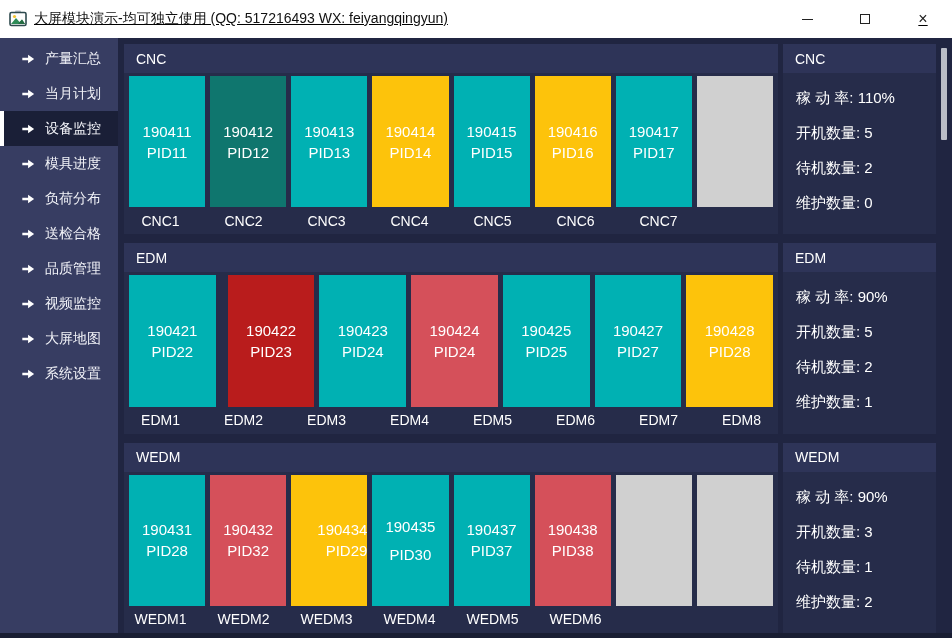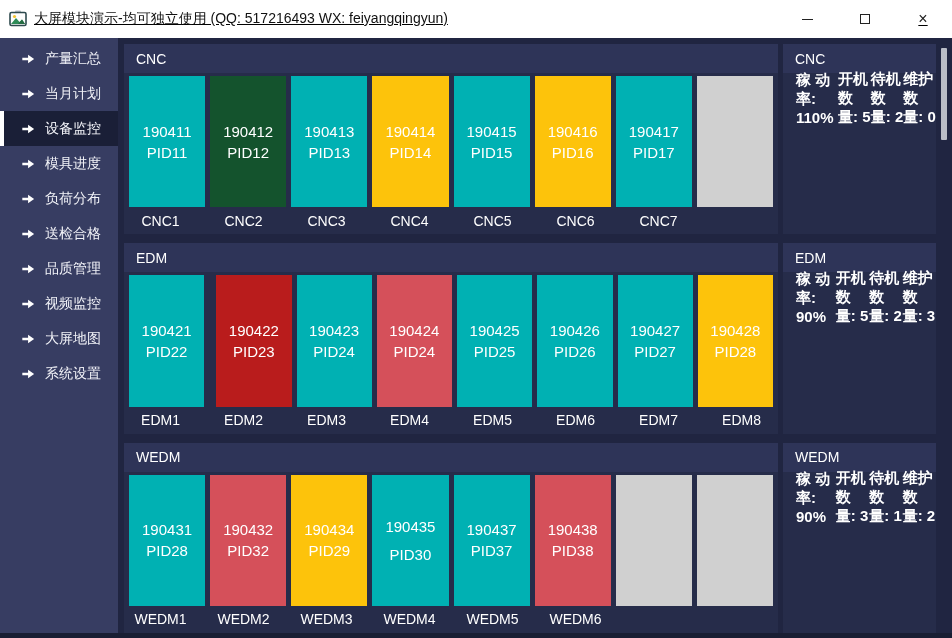--- a/index.html
+++ b/index.html
@@ -51,21 +51,21 @@
     flex: 1; display: flex; flex-direction: column; align-items: center; justify-content: center;
     color: #ffffff; font-size: 15px; line-height: 21px; cursor: pointer;
   }
   .labels { height: 27px; display: flex; gap: 20px; padding: 0 5px; flex: 0 0 auto; }
   .label-cell {
     flex: 1; display: flex; align-items: center; justify-content: center;
     color: #ffffff; font-size: 14px;
   }
   
   .stat-panel { flex: 1; background: #262c4a; display: flex; flex-direction: column; }
-  .stat-rows { padding: 8px 0 0 13px; display: flex; flex-direction: row; font-weight: bold; }
+  .stat-rows { padding: 8px 0 0 13px; display: flex; flex-direction: column; }
   .stat-row { height: 35px; display: flex; align-items: center; color: #ffffff; font-size: 15px; }
   
   .v-scroll { width: 6px; position: relative; flex: 0 0 auto; }
   .v-scroll .thumb {
     position: absolute; top: 4px; left: 0; width: 6px; height: 92px;
     background: #b9bcc6; border-radius: 1px;
   }
   
   .bottom-edge {
     position: absolute; left: 0; bottom: 0; width: 952px; height: 5px;
@@ -167,21 +167,21 @@
   <div class="content">
 
     <div class="main-col" id="main-col">
         <div class="panel">
           <div class="panel-header">CNC</div>
           <div class="tiles">
             <div class="tile" style="background: rgb(0, 177, 179);">
               <span>190411</span>
               <span>PID11</span>
             </div>
-            <div class="tile" style="background: #14532d;">
+            <div class="tile" style="background: #0f766e;">
               <span>190412</span>
               <span>PID12</span>
             </div>
             <div class="tile" style="background: rgb(0, 177, 179);">
               <span>190413</span>
               <span>PID13</span>
             </div>
             <div class="tile" style="background: rgb(253, 195, 11);">
               <span>190414</span>
               <span>PID14</span>
@@ -231,24 +231,20 @@
             </div>
             <div class="tile" style="background: rgb(213, 80, 90);">
               <span>190424</span>
               <span>PID24</span>
             </div>
             <div class="tile" style="background: rgb(0, 177, 179);">
               <span>190425</span>
               <span>PID25</span>
             </div>
             <div class="tile" style="background: rgb(0, 177, 179);">
-              <span>190426</span>
-              <span>PID26</span>
-            </div>
-            <div class="tile" style="background: rgb(0, 177, 179);">
               <span>190427</span>
               <span>PID27</span>
             </div>
             <div class="tile" style="background: rgb(253, 195, 11);">
               <span>190428</span>
               <span>PID28</span>
             </div>
           </div>
           <div class="labels">
             <div class="label-cell">EDM1</div>
@@ -265,21 +261,21 @@
           <div class="panel-header">WEDM</div>
           <div class="tiles">
             <div class="tile" style="background: rgb(0, 177, 179);">
               <span>190431</span>
               <span>PID28</span>
             </div>
             <div class="tile" style="background: rgb(213, 80, 90);">
               <span>190432</span>
               <span>PID32</span>
             </div>
-            <div class="tile" style="background: rgb(253, 195, 11);">
+            <div class="tile" style="background: rgb(253, 195, 11); align-items: flex-end;">
               <span>190434</span>
               <span>PID29</span>
             </div>
             <div class="tile" style="background: rgb(0, 177, 179); gap: 7px;">
               <span>190435</span>
               <span>PID30</span>
             </div>
             <div class="tile" style="background: rgb(0, 177, 179);">
               <span>190437</span>
               <span>PID37</span>
@@ -319,21 +315,21 @@
             <div class="stat-row">待机数量: 2</div>
             <div class="stat-row">维护数量: 0</div>
           </div>
         </div>
         <div class="stat-panel">
           <div class="panel-header">EDM</div>
           <div class="stat-rows">
             <div class="stat-row">稼 动 率: 90%</div>
             <div class="stat-row">开机数量: 5</div>
             <div class="stat-row">待机数量: 2</div>
-            <div class="stat-row">维护数量: 3</div>
+            <div class="stat-row">维护数量: 1</div>
           </div>
         </div>
         <div class="stat-panel">
           <div class="panel-header">WEDM</div>
           <div class="stat-rows">
             <div class="stat-row">稼 动 率: 90%</div>
             <div class="stat-row">开机数量: 3</div>
             <div class="stat-row">待机数量: 1</div>
             <div class="stat-row">维护数量: 2</div>
           </div>

